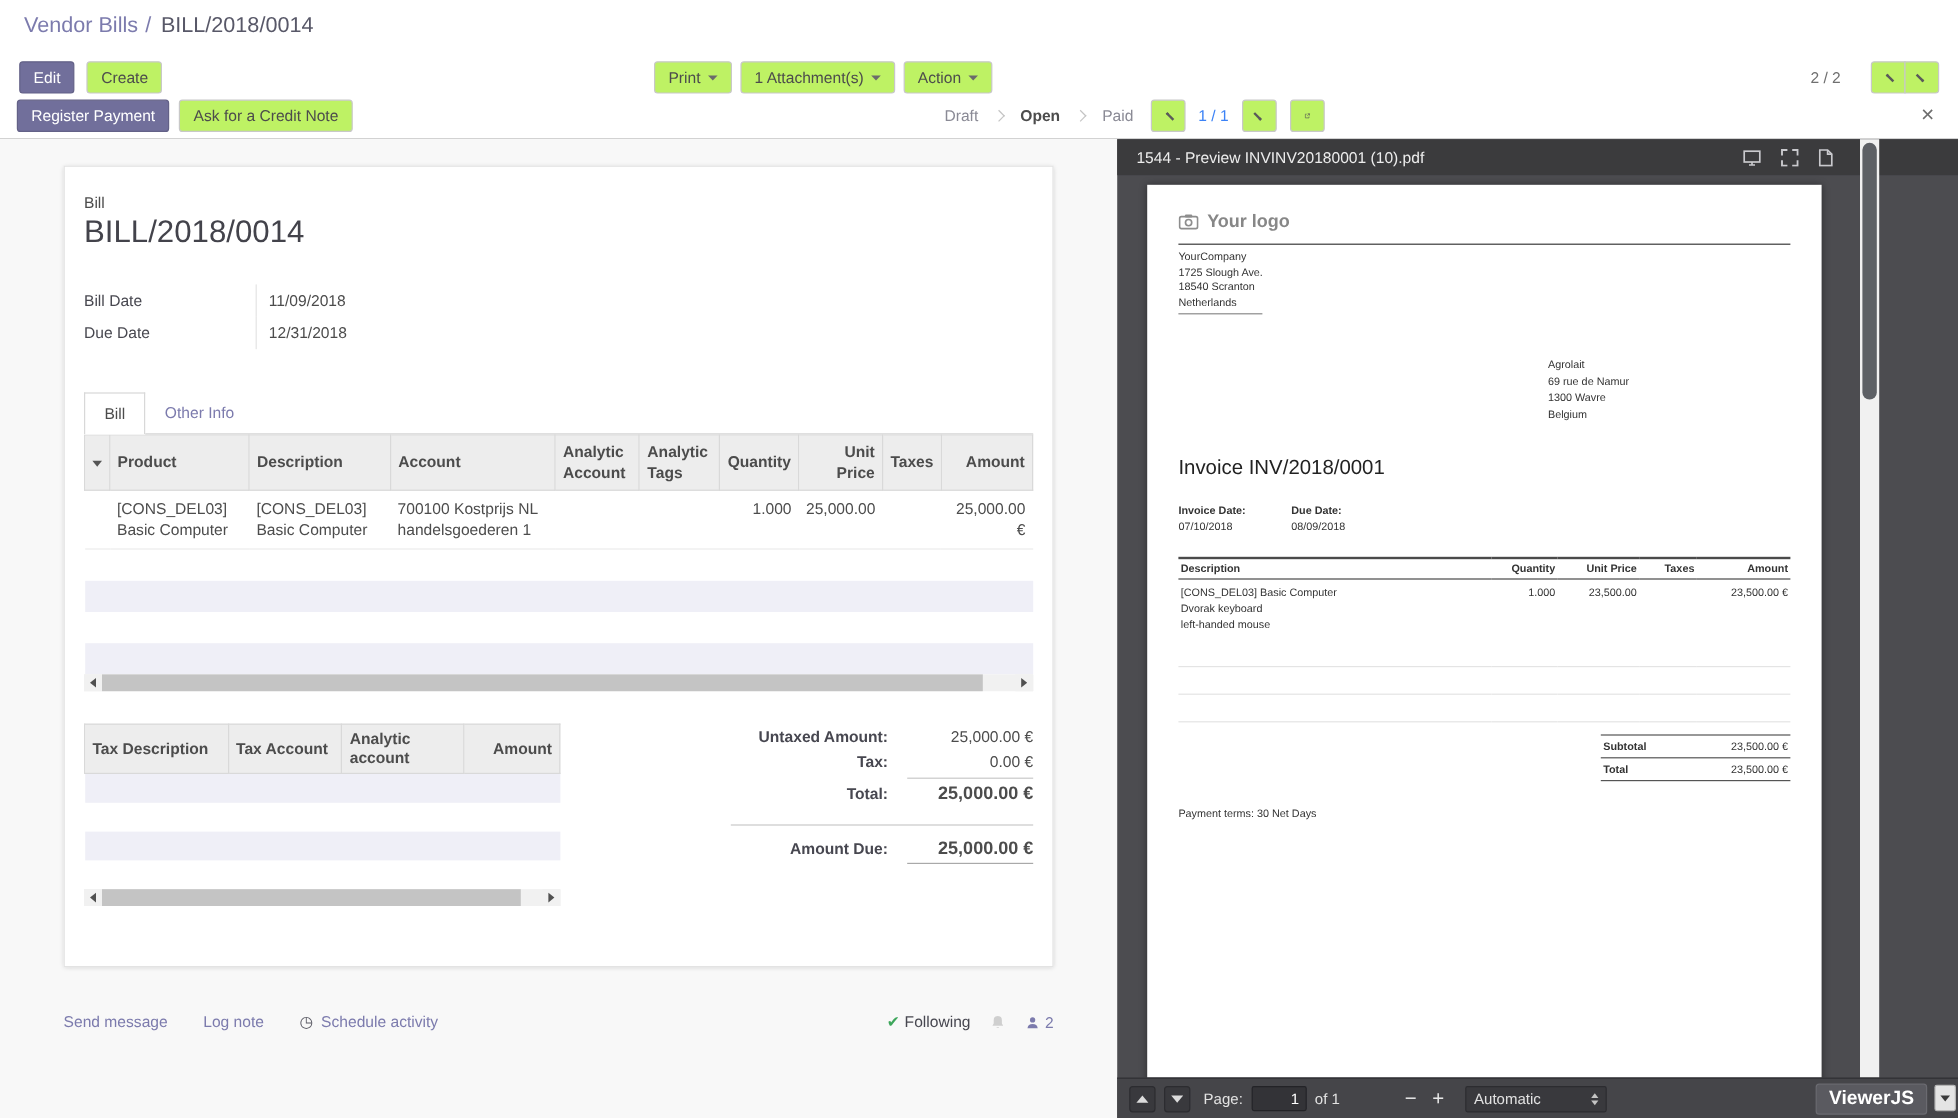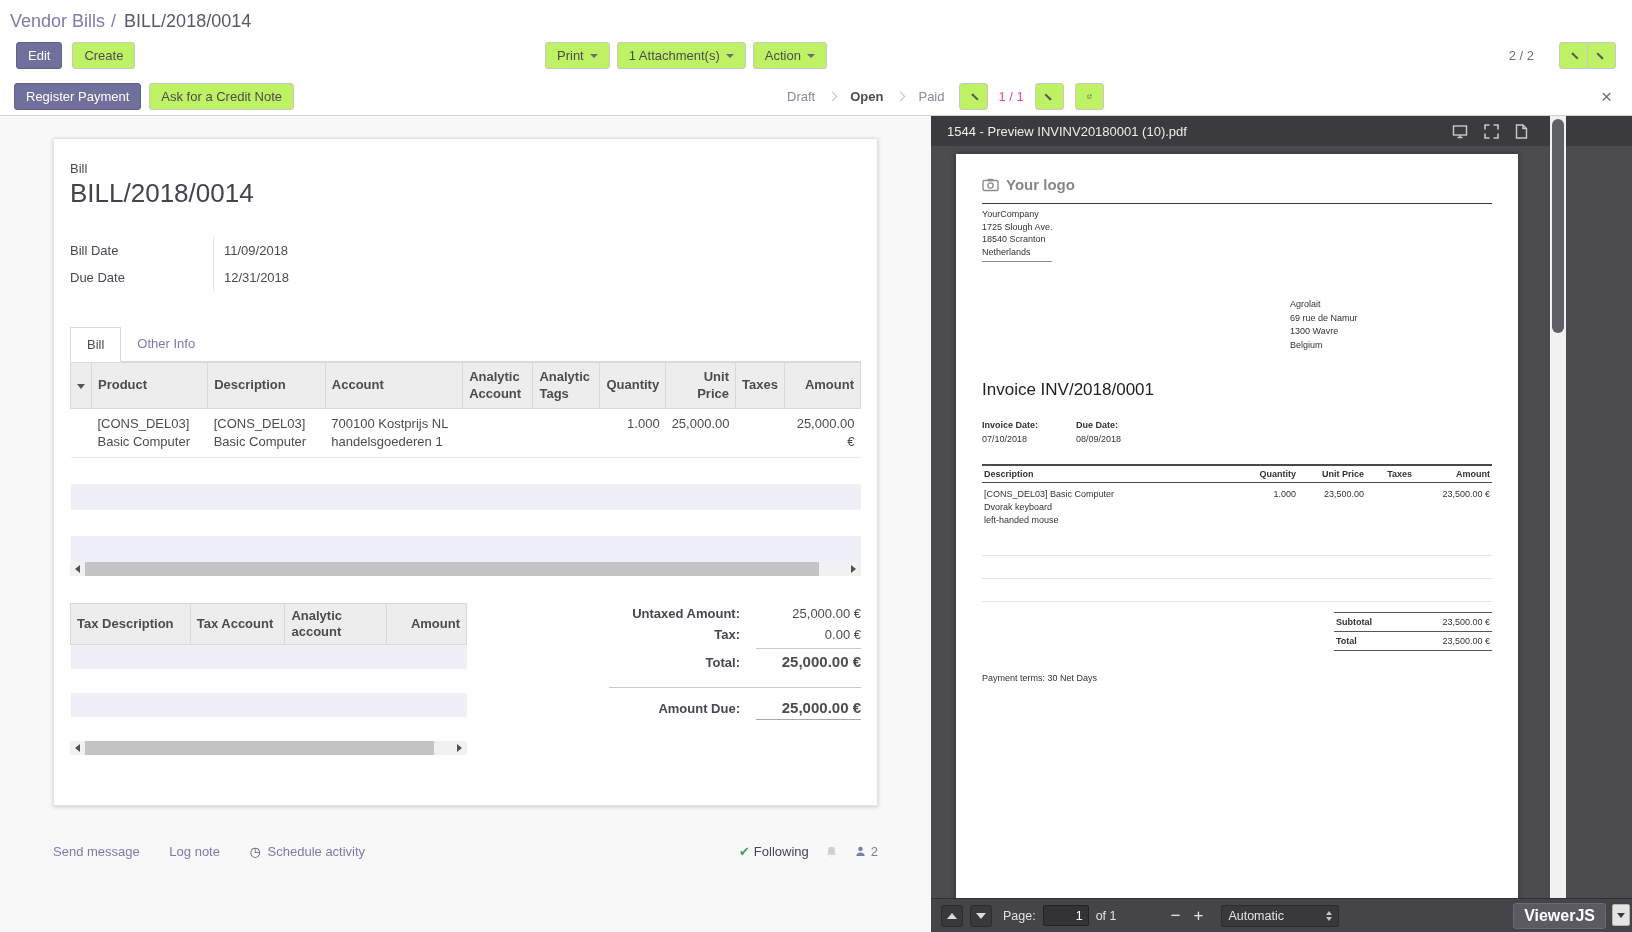--- a/index.html
+++ b/index.html
@@ -6,26 +6,26 @@
   html, body {
     width: 1632px; height: 932px; overflow: hidden;
     background: #fff; color: #4c4c4c;
     font-family: "Liberation Sans", "DejaVu Sans", sans-serif;
     font-size: 13px;
   }
   a { text-decoration: none; cursor: pointer; }
   button { font-family: inherit; cursor: pointer; }
 
   
-  .breadcrumb-bar { height: 42px; display: flex; align-items: center; padding: 0 10px; font-size: 18px; }
+  .breadcrumb-bar { height: 42px; display: flex; align-items: center; padding: 0 20px; font-size: 18px; }
   .breadcrumb-bar a { color: var(--brand, #7c7bad); }
   .breadcrumb-sep { color: var(--brand, #7c7bad); margin: 0 8px 0 6px; }
   .breadcrumb-current { color: #585868; }
 
-  .control-panel { height: 36px; position: relative; display: flex; align-items: flex-start; padding: 0 16px; }
+  .control-panel { height: 36px; position: relative; display: flex; align-items: flex-end; padding: 0 16px; }
   .btn {
     display: inline-flex; align-items: center; gap: 6px;
     height: 27px; padding: 0 11px; font-size: 13px; color: #4c4c4c;
     background: #bef264; border: 1px solid #c8c8c8; border-radius: 3px;
   }
   .btn-primary { background: var(--button-primary, #716f9b); border-color: #636187; color: #fff; }
   .cp-left { display: flex; gap: 10px; }
   .cp-center { position: absolute; left: 545px; display: flex; gap: 7px; }
   .cp-right { margin-left: auto; display: flex; align-items: center; gap: 25px; }
   .pager-text { color: #6f6f6f; }
@@ -34,21 +34,21 @@
   .btn-group .btn:first-child { border-radius: 3px 0 0 3px; }
   .btn-group .btn:last-child { border-radius: 0 3px 3px 0; margin-left: -1px; }
 
   .status-row { height: 38px; display: flex; align-items: center; padding: 0 14px; border-bottom: 1px solid #d2d2d2; background: #fff; }
   .sr-left { display: flex; gap: 8px; }
   .statusbar { margin-left: auto; display: flex; align-items: center; }
   .status-state { color: #8a8a95; padding: 0 2px; cursor: pointer; }
   .status-state.active { color: var(--statusbar-active, #4c4c4c); font-weight: bold; }
   .st-sep { width: 7px; height: 7px; border-right: 1px solid #c4c4c4; border-top: 1px solid #c4c4c4; transform: rotate(45deg); display: inline-block; margin: 0 12px; }
   .att-pager { display: flex; align-items: center; gap: 11px; margin-left: 12px; }
-  .att-count { color: #ec4899; }
+  .att-count { color: #3b82f6; }
   .sr-close { margin-left: auto; background: none; border: none; font-size: 19px; color: #6e6e6e; line-height: 1; padding: 0 6px; }
 
   .chev { width: 8px; height: 8px; border-right: 2px solid #5a5a5a; border-bottom: 2px solid #5a5a5a; display: inline-block; }
   .chev.left  { transform: rotate(135deg); margin-left: 3px; }
   .chev.right { transform: rotate(-45deg); margin-right: 3px; }
 
   .caret-down { width: 0; height: 0; border-left: 4px solid transparent; border-right: 4px solid transparent; border-top: 4px solid #6b6b6b; display: inline-block; }
 
   
   .main { display: flex; height: 816px; }

